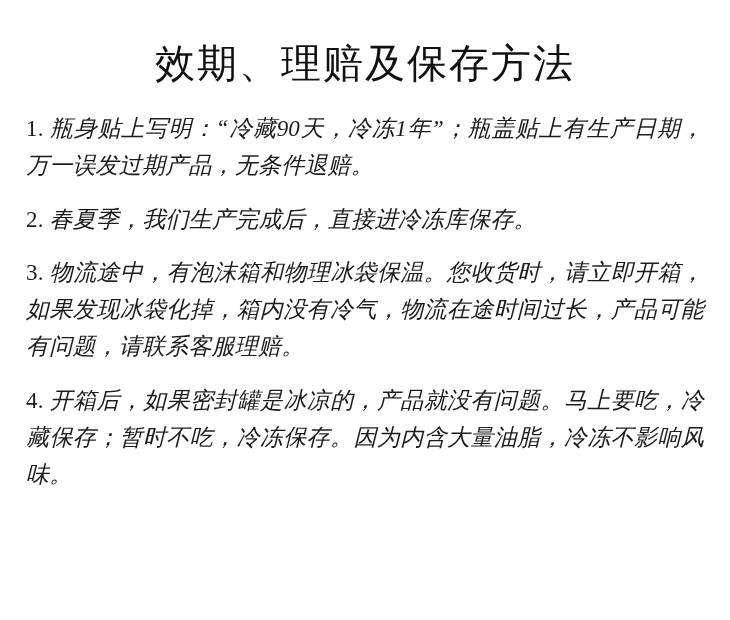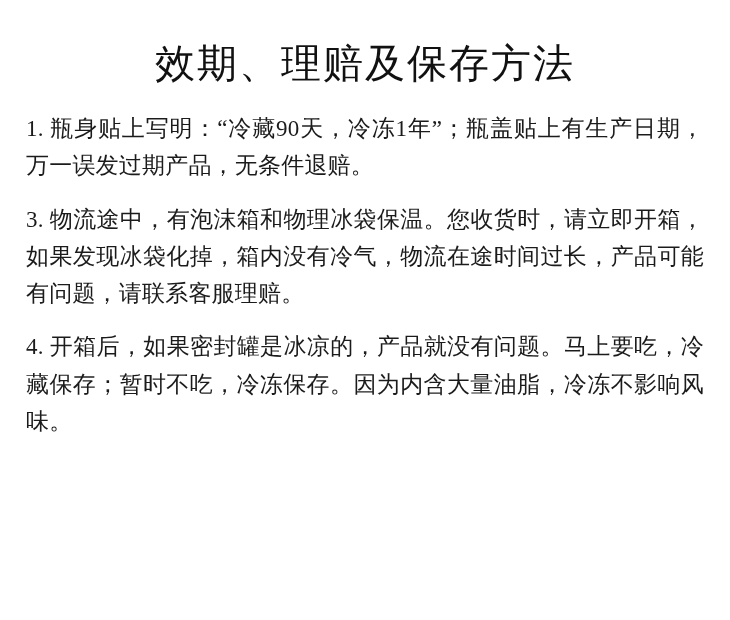--- a/index.html
+++ b/index.html
@@ -36,34 +36,39 @@
     margin: 0 0 16px 0;
     text-align: justify;
     letter-spacing: 0.2px;
     color: #1b1b1b;
   }
   .item .num {
     display: inline;
   }
   .item .txt {
     display: inline;
+    font-style: italic;
   }
 </style>
 </head>
 <body>
 
 <div class="page">
 
   <h1 class="doc-title">效期、理赔及保存方法</h1>
 
   <p class="item">
     <span class="num">1.</span>
     <span class="txt">瓶身贴上写明：“冷藏90天，冷冻1年”；瓶盖贴上有生产日期，万一误发过期产品，无条件退赔。</span>
   </p>
 
+  <p class="item">
+    <span class="num">2.</span>
+    <span class="txt">春夏季，我们生产完成后，直接进冷冻库保存。</span>
+  </p>
 
   <p class="item">
     <span class="num">3.</span>
     <span class="txt">物流途中，有泡沫箱和物理冰袋保温。您收货时，请立即开箱，如果发现冰袋化掉，箱内没有冷气，物流在途时间过长，产品可能有问题，请联系客服理赔。</span>
   </p>
 
   <p class="item">
     <span class="num">4.</span>
     <span class="txt">开箱后，如果密封罐是冰凉的，产品就没有问题。马上要吃，冷藏保存；暂时不吃，冷冻保存。因为内含大量油脂，冷冻不影响风味。</span>
   </p>

